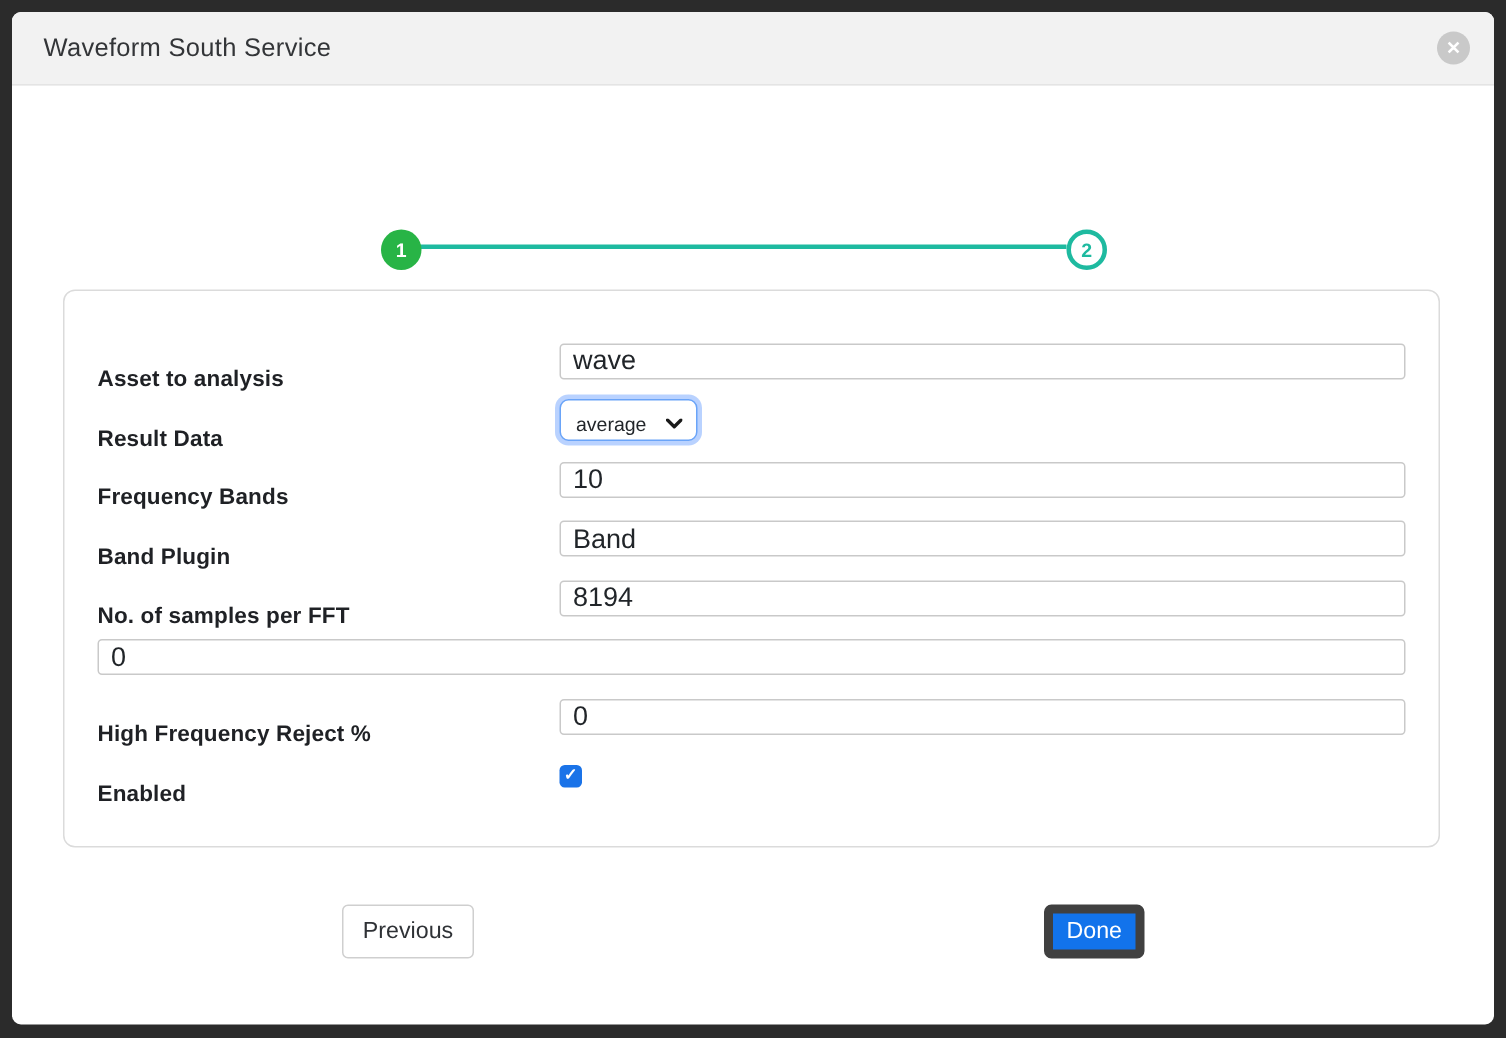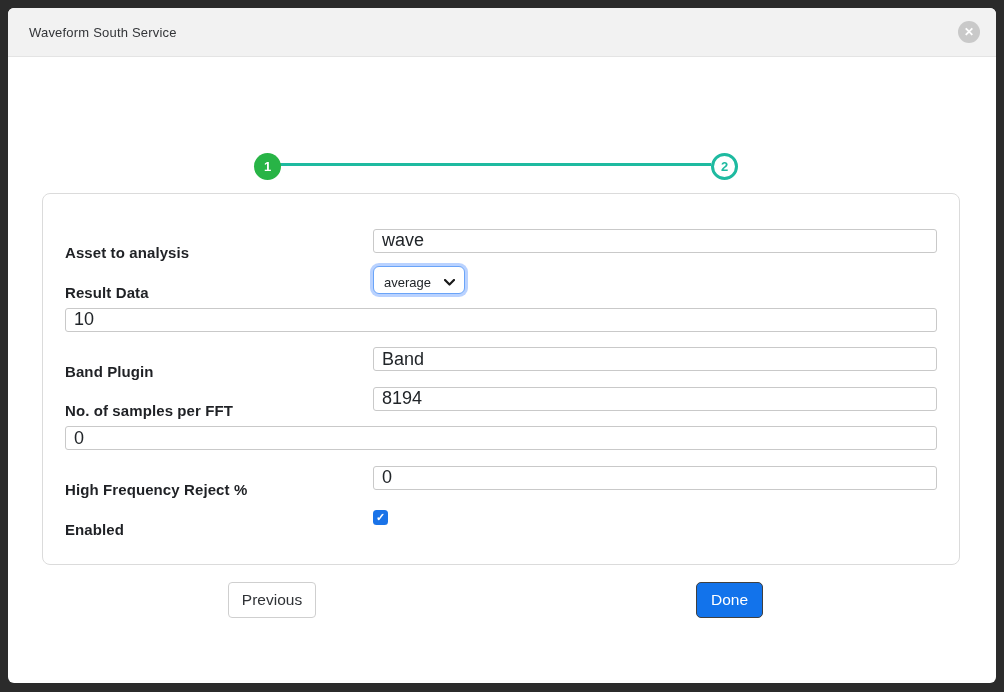--- a/index.html
+++ b/index.html
@@ -22,21 +22,21 @@
   .modal-header {
     position:relative;
     height:49px;
     background:#f2f2f2;
     border-bottom:1px solid #e4e4e4;
     display:flex;
     align-items:center;
     padding-left:21px;
   }
   .modal-title {
-    font-size:13px;
+    font-size:17px;
     color:#333538;
     letter-spacing:.2px;
   }
   .close-btn {
     position:absolute;
     right:16px; top:13px;
     width:22px; height:22px;
     border-radius:50%;
     background:#c9c9c9;
     color:#ffffff;
@@ -147,42 +147,42 @@
     justify-content:center;
     color:#ffffff;
     font-size:11px;
     font-weight:bold;
     cursor:pointer;
     line-height:1;
   }
   
   .btn {
     position:absolute;
-    top:574px;
+    top:595px;
     height:36px;
     font-family:"Liberation Sans", sans-serif;
     font-size:15.5px;
     display:flex;
     align-items:center;
     justify-content:center;
     cursor:pointer;
   }
   .btn-previous {
     left:220px;
     width:88px;
     background:#ffffff;
     border:1px solid #cfcfcf;
     border-radius:4px;
     color:#2f3236;
   }
   .btn-done {
     left:688px;
     width:67px;
     background:#1273eb;
-    border:1px solid #404040;
+    border:6px solid #404040;
     border-radius:5px;
     color:#ffffff;
   }
 </style>
 </head>
 <body>
 
 <div class="modal">
 
   <div class="modal-header">
@@ -215,20 +215,21 @@
       <div class="form-label">Result Data</div>
       <div class="select-box">
         <span class="select-value">average</span>
         <svg width="11" height="7" viewBox="0 0 11 7">
           <path d="M1 1 L5.5 5.5 L10 1" fill="none" stroke="#1a1a1a" stroke-width="2.2" stroke-linecap="round" stroke-linejoin="round"></path>
         </svg>
       </div>
     </div>
 
     <div class="form-row">
+      <div class="form-label">Frequency Bands</div>
       <input class="text-input" type="text" value="10" style="">
     </div>
 
     <div class="form-row">
       <div class="form-label">Band Plugin</div>
       <input class="text-input" type="text" value="Band" style="">
     </div>
 
     <div class="form-row">
       <div class="form-label">No. of samples per FFT</div>

